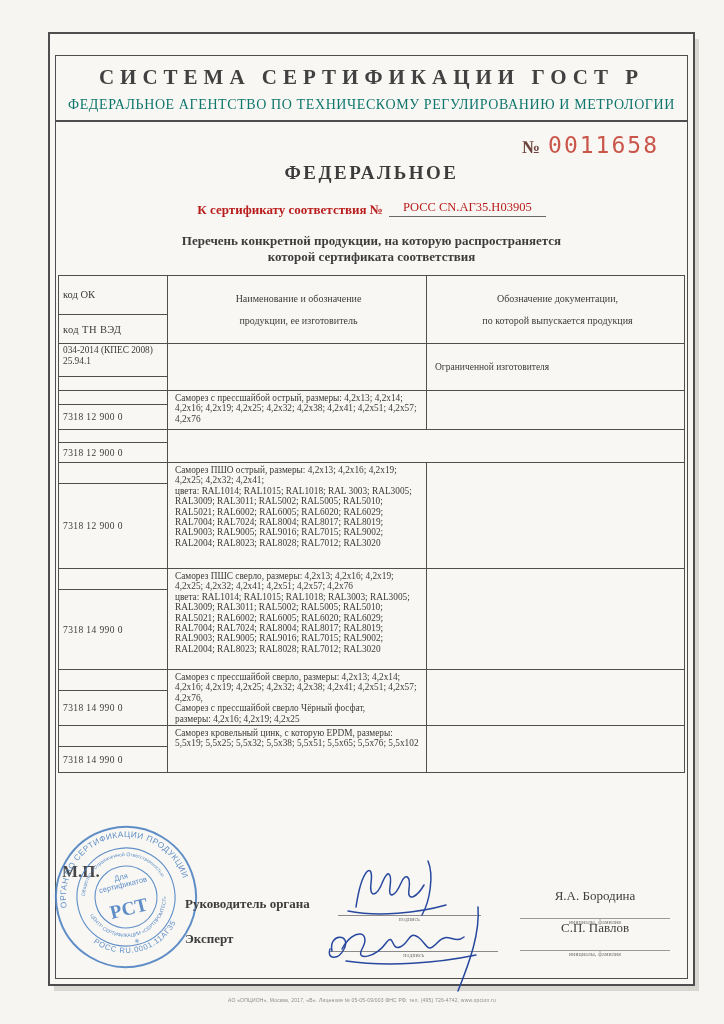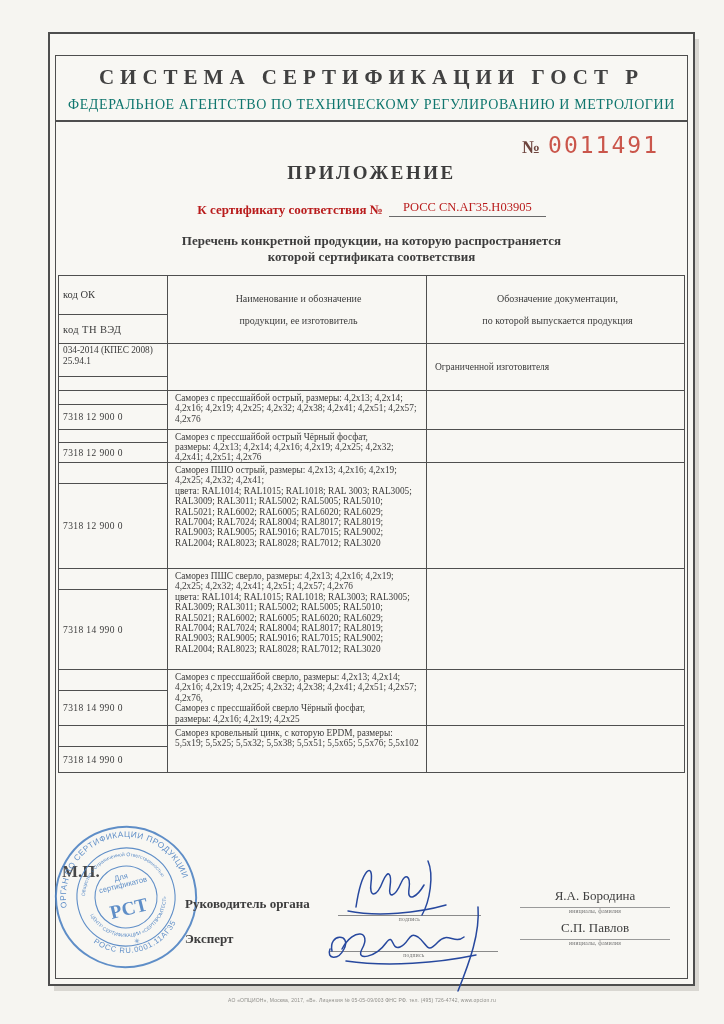--- a/index.html
+++ b/index.html
@@ -77,42 +77,42 @@
   
   .mp{position:absolute;left:62px;top:862px;font-size:17px;font-weight:bold;color:#474747;z-index:1;}
   .stamp{position:absolute;left:52px;top:823px;z-index:2;opacity:.88;}
   .role1{position:absolute;left:185px;top:896px;font-size:13px;font-weight:bold;color:#3d3d3d;z-index:3;}
   .role2{position:absolute;left:185px;top:931px;font-size:13px;font-weight:bold;color:#3d3d3d;z-index:3;}
   .sigline1{position:absolute;left:338px;top:915px;width:143px;border-top:1px solid #8a8a8a;}
   .sigline2{position:absolute;left:330px;top:951px;width:168px;border-top:1px solid #8a8a8a;}
   .under-label{font-size:5.5px;color:#6f6f6f;text-align:center;display:block;letter-spacing:.3px;}
   .name-block1{position:absolute;left:520px;top:888px;width:150px;text-align:center;}
   .name-block2{position:absolute;left:520px;top:920px;width:150px;text-align:center;}
-  .name-val{font-size:13px;color:#3d3d3d;padding-bottom:3px;border-bottom:1px solid #9a9a9a;display:block;}
+  .name-val{font-size:13px;color:#3d3d3d;padding-bottom:14px;border-bottom:1px solid #9a9a9a;display:block;}
   .sig-svg{position:absolute;left:318px;top:845px;z-index:4;}
   .footer{
     position:absolute;left:0;right:0;top:997px;text-align:center;
     font-size:5px;color:#8e8d89;font-family:"Liberation Sans",sans-serif;letter-spacing:.2px;
   }
 </style>
 </head>
 <body>
 
 <div class="frame">
   <div class="inner">
 
     <div class="sys-title">СИСТЕМА СЕРТИФИКАЦИИ ГОСТ Р</div>
     <div class="agency">ФЕДЕРАЛЬНОЕ АГЕНТСТВО ПО ТЕХНИЧЕСКОМУ РЕГУЛИРОВАНИЮ И МЕТРОЛОГИИ</div>
     <div class="hr-sep"></div>
 
     <div class="blank-no">
-      <span class="nosign">№</span><span class="digits">0011491</span>
+      <span class="nosign">№</span><span class="digits">0011658</span>
     </div>
 
-    <div class="doc-title">ПРИЛОЖЕНИЕ</div>
+    <div class="doc-title">ФЕДЕРАЛЬНОЕ</div>
 
     <div class="cert-line">
       <span>К сертификату соответствия №</span><span class="num">РОСС CN.АГ35.Н03905</span>
     </div>
 
     <div class="subtitle">Перечень конкретной продукции,  на которую распространяется
 которой сертификата соответствия</div>
 
     <div class="tbl">
       <div class="trow hdr" style="height:67px">
@@ -143,22 +143,20 @@
         </div>
         <div class="c2">Саморез с прессшайбой острый, размеры: 4,2х13; 4,2х14; 4,2х16; 4,2х19; 4,2х25; 4,2х32; 4,2х38; 4,2х41; 4,2х51; 4,2х57; 4,2х76</div>
         <div class="c3"></div>
       </div>
 
       <div class="trow" style="height:32px">
         <div class="c1">
           <div class="c1top" style="height:10px"></div>
           <div class="c1bot">7318 12 900 0</div>
         </div>
-        <div class="c2" style="line-height:10px">Саморез с прессшайбой острый Чёрный фосфат,
-размеры: 4,2х13; 4,2х14; 4,2х16; 4,2х19; 4,2х25; 4,2х32; 4,2х41; 4,2х51; 4,2х76</div>
         <div class="c3"></div>
       </div>
 
       <div class="trow" style="height:105px">
         <div class="c1">
           <div class="c1top" style="height:18px"></div>
           <div class="c1bot">7318 12 900 0</div>
         </div>
         <div class="c2">Саморез ПШО острый, размеры: 4,2х13; 4,2х16; 4,2х19; 4,2х25; 4,2х32; 4,2х41;
 цвета: RAL1014; RAL1015; RAL1018; RAL 3003; RAL3005; RAL3009; RAL3011; RAL5002; RAL5005; RAL5010; RAL5021; RAL6002; RAL6005; RAL6020; RAL6029; RAL7004; RAL7024; RAL8004; RAL8017; RAL8019; RAL9003; RAL9005; RAL9016; RAL7015; RAL9002; RAL2004; RAL8023; RAL8028; RAL7012; RAL3020</div>

